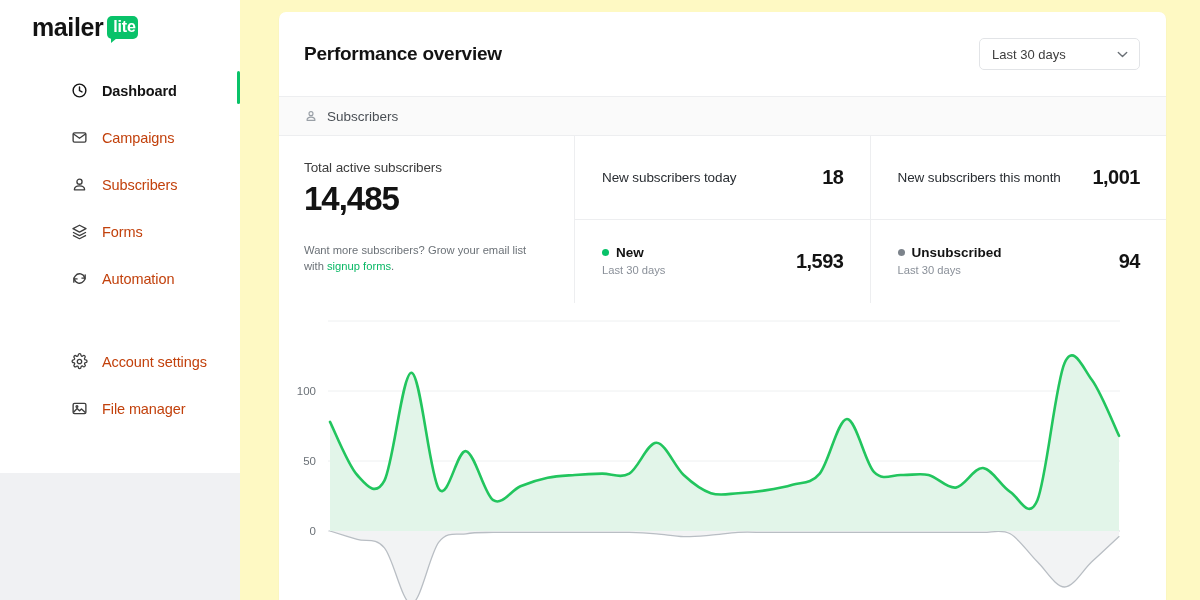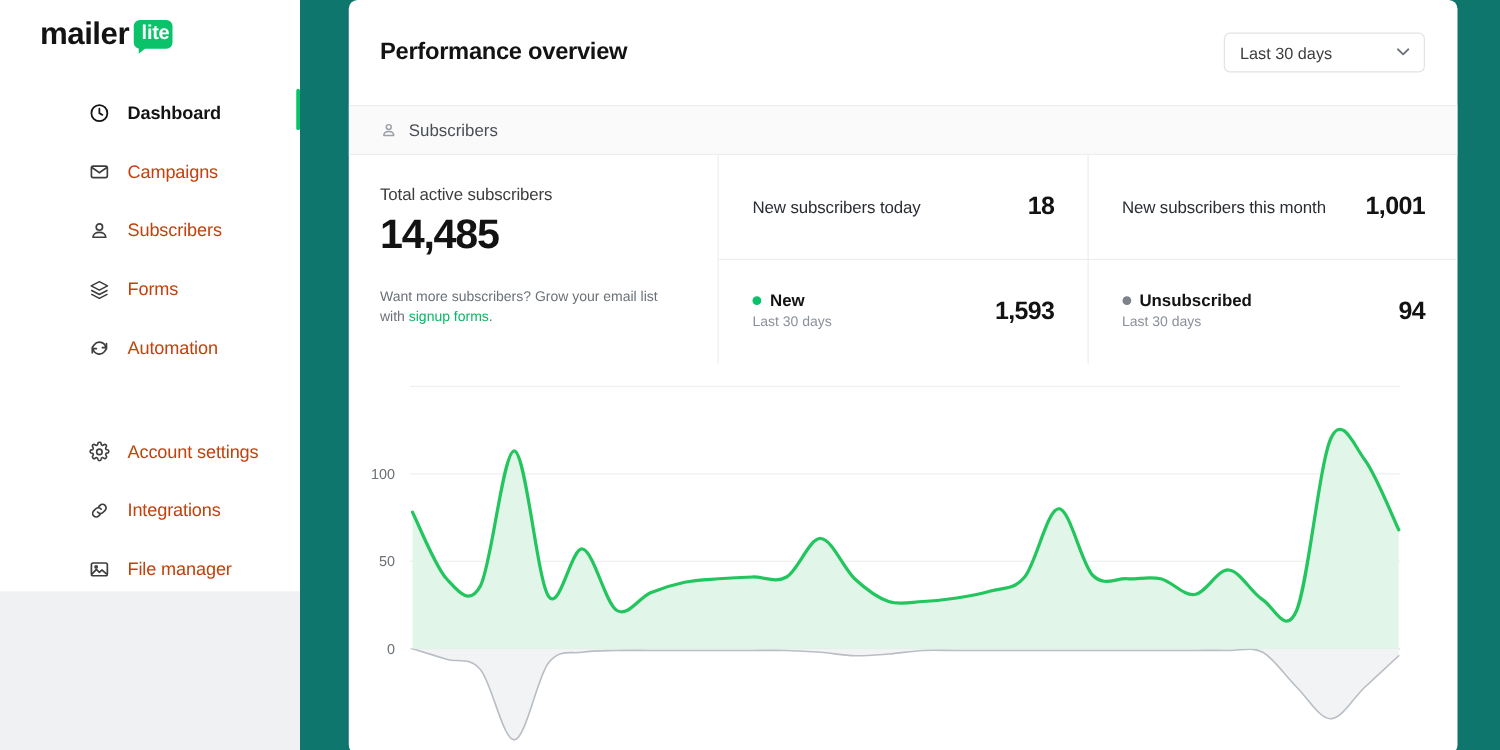--- a/index.html
+++ b/index.html
@@ -73,22 +73,22 @@
     width: 3px; height: 33px;
     background: #09C269;
     border-radius: 2px;
   }
   .nav-item svg { display: block; }
 
   
   .main {
     flex: 1 1 auto;
     height: 600px;
-    background: #0f766e;
-    padding: 0 34px 0 0;
+    background: #fef9c3;
+    padding: 12px 34px 0 0;
     overflow: hidden;
   }
   .card {
     margin-left: 39px;
     width: 887px;
     background: #FFFFFF;
     border-radius: 7px;
     box-shadow: 0 1px 2px rgba(16,24,40,0.05);
     overflow: hidden;
   }
@@ -245,29 +245,20 @@
       <div class="nav-item">
         <span class="ic">
           <svg width="17" height="17" viewBox="0 0 24 24" fill="none" stroke="#3D3D3D" stroke-width="1.8">
               <circle cx="12" cy="12" r="3.1"></circle>
               <path d="M19.2 14.4a1.6 1.6 0 0 0 .32 1.76l.06.06a1.9 1.9 0 1 1-2.7 2.7l-.06-.06a1.6 1.6 0 0 0-1.76-.32 1.6 1.6 0 0 0-.97 1.47v.17a1.9 1.9 0 0 1-3.8 0v-.09a1.6 1.6 0 0 0-1.05-1.47 1.6 1.6 0 0 0-1.76.32l-.06.06a1.9 1.9 0 1 1-2.7-2.7l.06-.06a1.6 1.6 0 0 0 .32-1.76 1.6 1.6 0 0 0-1.47-.97h-.17a1.9 1.9 0 0 1 0-3.8h.09a1.6 1.6 0 0 0 1.47-1.05 1.6 1.6 0 0 0-.32-1.76l-.06-.06a1.9 1.9 0 1 1 2.7-2.7l.06.06a1.6 1.6 0 0 0 1.76.32h.08a1.6 1.6 0 0 0 .97-1.47v-.17a1.9 1.9 0 0 1 3.8 0v.09a1.6 1.6 0 0 0 .97 1.47 1.6 1.6 0 0 0 1.76-.32l.06-.06a1.9 1.9 0 1 1 2.7 2.7l-.06.06a1.6 1.6 0 0 0-.32 1.76v.08a1.6 1.6 0 0 0 1.47.97h.17a1.9 1.9 0 0 1 0 3.8h-.09a1.6 1.6 0 0 0-1.47.97z"></path>
             </svg>
         </span>
         <span class="lbl">Account settings</span>
       </div>
 
-      <div class="nav-item">
-        <span class="ic">
-          <svg width="17" height="17" viewBox="0 0 24 24" fill="none" stroke="#3D3D3D" stroke-width="1.9" stroke-linecap="round">
-              <path d="M10 13.6a4 4 0 0 0 6 .5l2.4-2.4a4 4 0 0 0-5.7-5.7l-1.4 1.4"></path>
-              <path d="M14 10.4a4 4 0 0 0-6-.5l-2.4 2.4a4 4 0 0 0 5.7 5.7l1.4-1.4"></path>
-            </svg>
-        </span>
-        <span class="lbl">Integrations</span>
-      </div>
 
       <div class="nav-item">
         <span class="ic">
           <svg width="17" height="17" viewBox="0 0 24 24" fill="none" stroke="#3D3D3D" stroke-width="1.9" stroke-linejoin="round">
               <rect x="3" y="4.8" width="18" height="14.4" rx="2"></rect>
               <path d="M3.6 17.4 8.6 12l3.4 3.3 2.8-2.6 5.4 4.8"></path>
               <circle cx="8.4" cy="9.2" r="1.25"></circle>
             </svg>
         </span>
         <span class="lbl">File manager</span>

